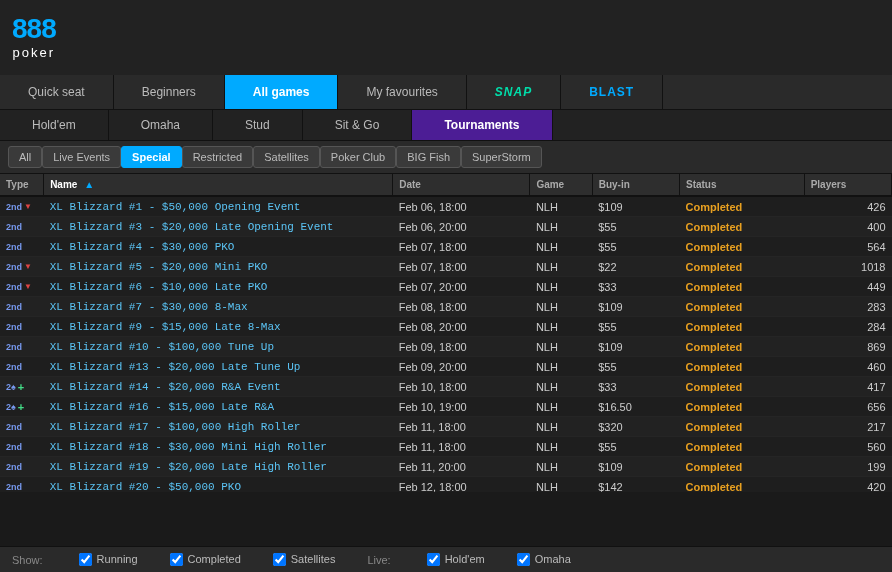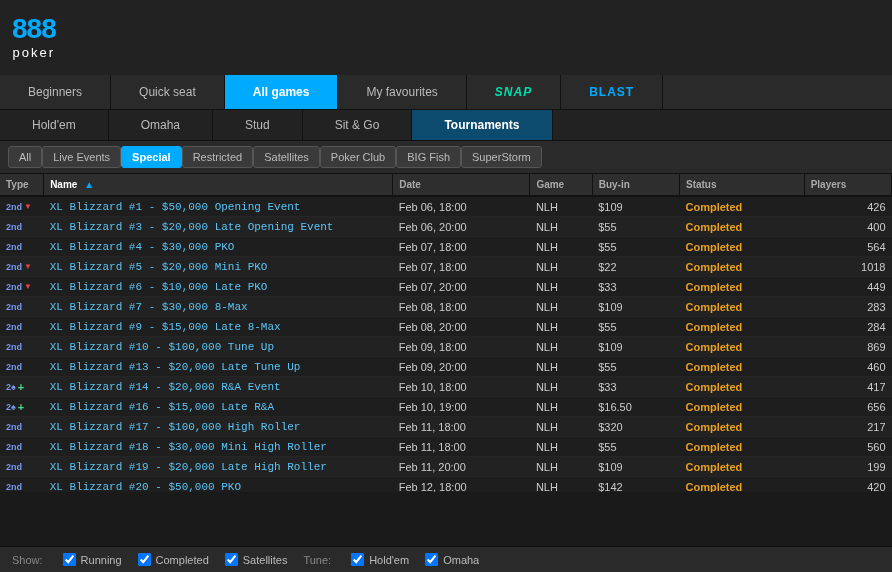--- a/index.html
+++ b/index.html
@@ -75,21 +75,21 @@
       border-bottom: 1px solid #111;
     }
     .nav-tab2 {
       padding: 8px 32px;
       color: #bbb;
       cursor: pointer;
       font-size: 12px;
       border-right: 1px solid #111;
     }
     .nav-tab2.active {
-      background: #0c4a6e;
+      background: #4c1d95;
       color: #fff;
       font-weight: bold;
     }
 
     
     .filter-row {
       display: flex;
       align-items: center;
       background: #2a2a2a;
       padding: 5px 8px;
@@ -189,45 +189,44 @@
     .bottom-bar {
       position: absolute;
       bottom: 0;
       left: 0;
       right: 0;
       background: #2a2a2a;
       border-top: 1px solid #111;
       padding: 6px 12px;
       display: flex;
       align-items: center;
-      gap: 16px;
+      gap: 32px;
       font-size: 11px;
       color: #bbb;
     }
     .checkbox-group {
       display: flex;
-      align-items: center;
       gap: 5px;
     }
     .checkbox-group input[type=checkbox] { cursor: pointer; }
     .section-label { color: #888; margin-right: 4px; }
   </style>
 </head>
 <body>
 
 <div class="header">
   <div class="logo-block">
     <div class="logo-888">888</div>
     <div class="logo-poker">poker</div>
   </div>
 </div>
 
 <div class="nav-tabs">
+  <div class="nav-tab">Quick seat</div>
   <div class="nav-tab">Beginners</div>
-  <div class="nav-tab">Quick seat</div>
   <div class="nav-tab active">All games</div>
   <div class="nav-tab">My favourites</div>
   <div class="nav-tab snap">SNAP</div>
   <div class="nav-tab blast">BLAST</div>
 </div>
 
 <div class="nav-tabs2">
   <div class="nav-tab2">Hold'em</div>
   <div class="nav-tab2">Omaha</div>
   <div class="nav-tab2">Stud</div>
@@ -500,21 +499,21 @@
     <span>Running</span>
   </label>
   <label class="checkbox-group">
     <input type="checkbox" checked="" style="">
     <span>Completed</span>
   </label>
   <label class="checkbox-group">
     <input type="checkbox" checked="" style="">
     <span>Satellites</span>
   </label>
-  <span class="section-label">Tune:</span>
+  <span class="section-label">Live:</span>
   <label class="checkbox-group">
     <input type="checkbox" checked="" style="">
     <span>Hold'em</span>
   </label>
   <label class="checkbox-group">
     <input type="checkbox" checked="" style="">
     <span>Omaha</span>
   </label>
 </div>
 

